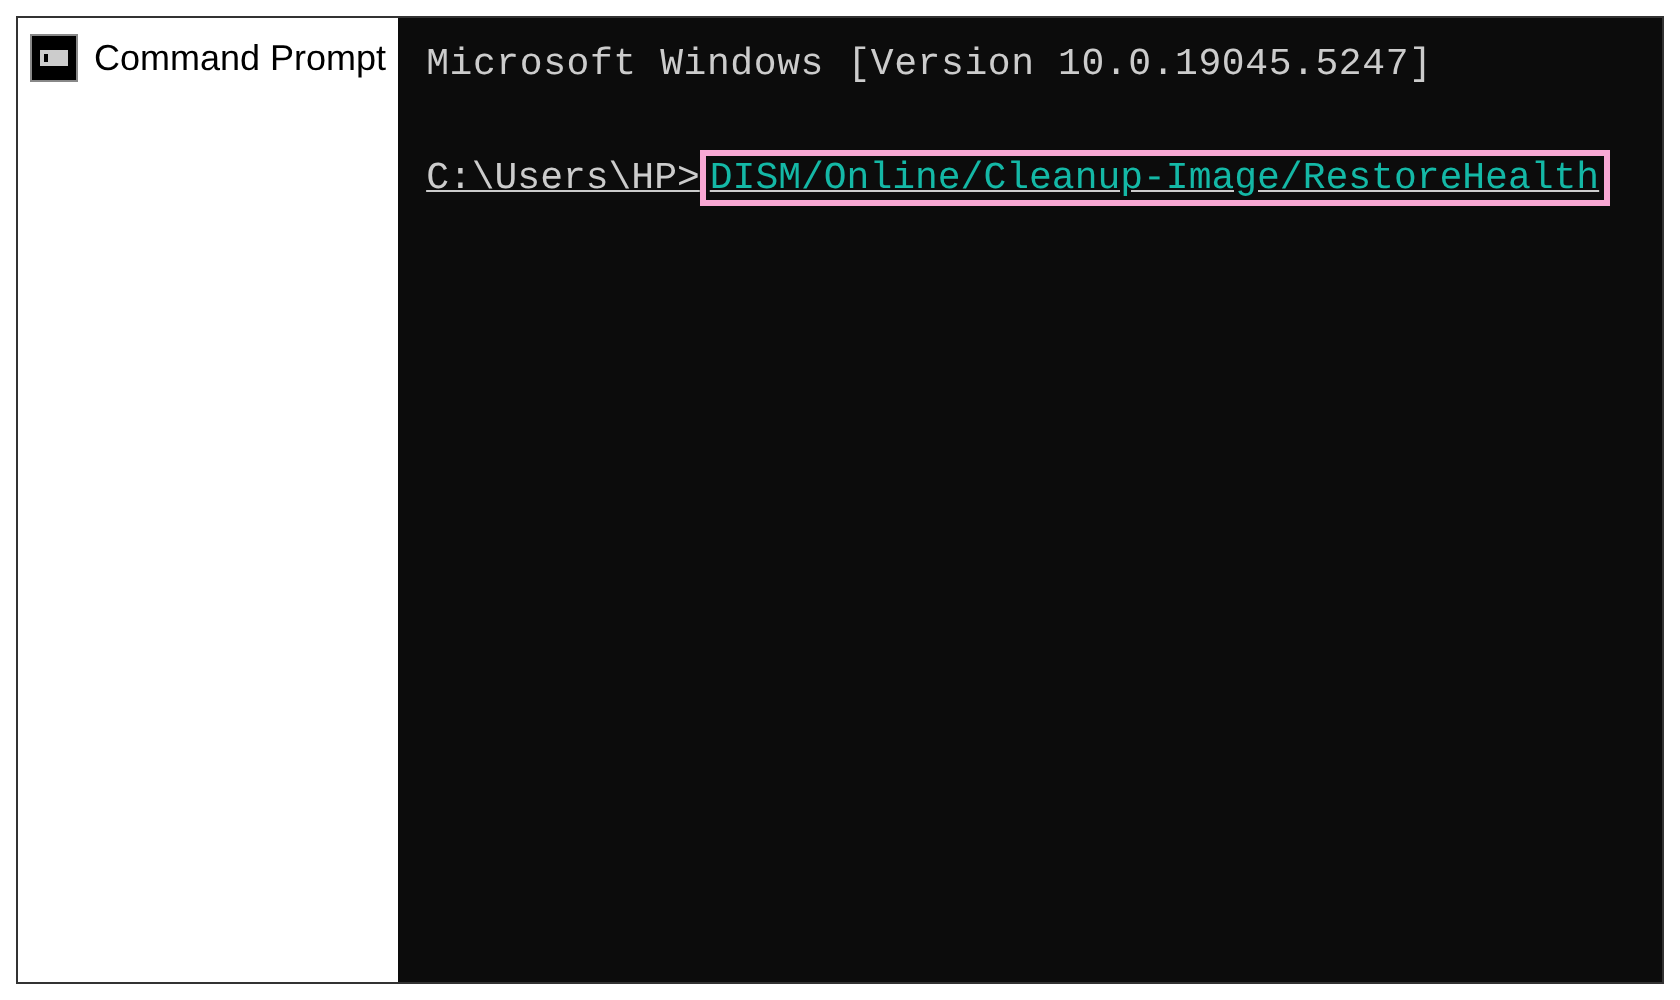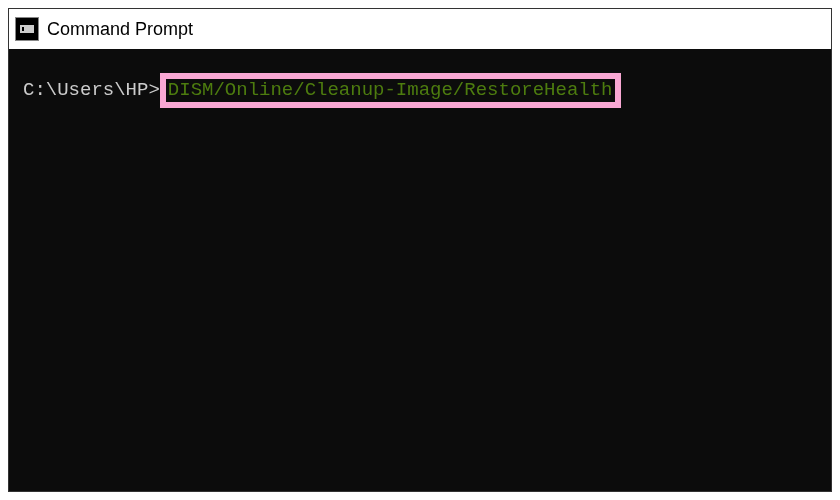--- a/index.html
+++ b/index.html
@@ -14,21 +14,21 @@
       font-family: "Segoe UI", Tahoma, sans-serif;
       overflow: hidden;
     }
     .window {
       width: 824px;
       height: 484px;
       margin: 8px;
       border: 1px solid #333;
       background: #ffffff;
       display: flex;
-      flex-direction: column;
+      flex-direction: row;
     }
     .title-bar {
       height: 40px;
       background: #ffffff;
       display: flex;
       align-items: center;
       padding: 0 6px;
       gap: 8px;
     }
     .app-icon {
@@ -70,43 +70,45 @@
       line-height: 1.45;
       color: #cccccc;
       overflow: hidden;
     }
     .line {
       white-space: pre;
       letter-spacing: 0.3px;
     }
     .prompt-line {
       display: flex;
-      align-items: center;
-      margin-top: 14px;
+      align-items: flex-end;
+      margin-top: 28px;
+      text-decoration: underline;
     }
     .prompt-path {
       color: #cccccc;
     }
     .command-highlight {
       display: inline-block;
-      border: 6px solid #f9a8d4;
+      border: 3px solid #f9a8d4;
       padding: 0 2px;
-      color: #4d7c0f;
+      color: #14b8a6;
       line-height: 1.2;
     }
   </style>
 </head>
 <body>
 
 <div class="window">
   <div class="title-bar">
     <div class="app-icon">
       <div class="app-icon-inner"></div>
     </div>
     <div class="title-text">Command Prompt</div>
   </div>
   <div class="terminal">
+    <div class="line">Microsoft Windows [Version 10.0.19045.5247]</div>
     <div class="prompt-line">
       <span class="prompt-path">C:\Users\HP&gt;</span>
         <span class="command-highlight">DISM/Online/Cleanup-Image/RestoreHealth</span>
     </div>
   </div>
 </div>
 
 </body></html>

